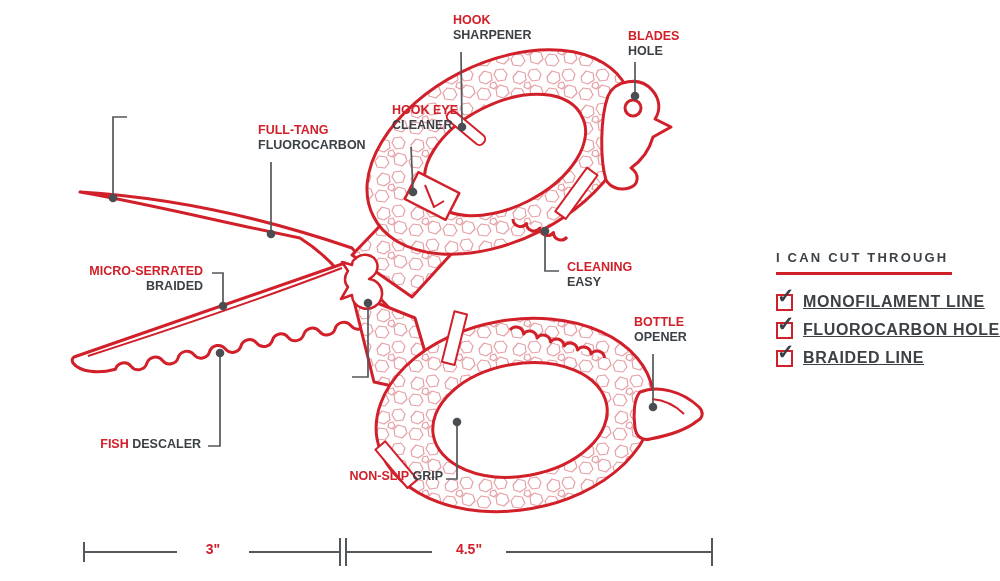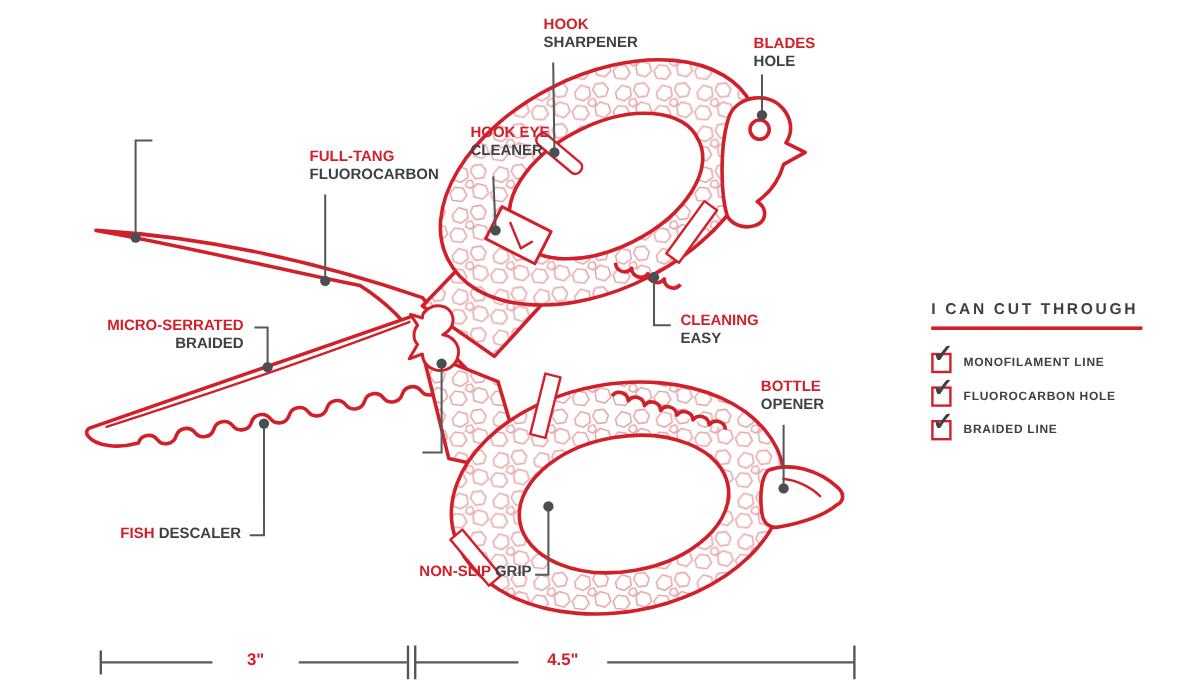--- a/index.html
+++ b/index.html
@@ -23,21 +23,21 @@
   }
   .panel{position:absolute;left:776px;top:224px;width:210px;margin-top:26px;}
   .panel-title{font-size:13px;letter-spacing:2.2px;font-weight:bold;color:var(--dark);white-space:nowrap;}
   .panel-rule{width:176px;height:3px;background:var(--red);margin:7px 0 13px 0;}
   .row{display:flex;align-items:center;height:28px;}
   .cbox{position:relative;width:13px;height:13px;border:2.5px solid var(--red);flex:none;margin-right:10px;}
   .cbox .chk{
     position:absolute;left:-1px;top:-11px;font-size:21px;font-weight:bold;
     color:var(--dark);font-style:normal;line-height:21px;
   }
-  .item-label{font-size:10px;font-weight:bold;letter-spacing:0.6px;color:var(--dark);white-space:nowrap;}
+  .item-label{font-size:16px;font-weight:bold;letter-spacing:0.6px;color:var(--dark);white-space:nowrap;text-decoration:underline;}
   .dim{position:absolute;color:var(--red);font-weight:bold;font-size:14px;text-align:center;}
 </style>
 </head>
 <body>
 
 <div class="stage">
 
   <svg class="art" width="1000" height="581" viewBox="0 0 1000 581">
     <defs>
       <pattern id="peb" width="34" height="34" patternUnits="userSpaceOnUse">

